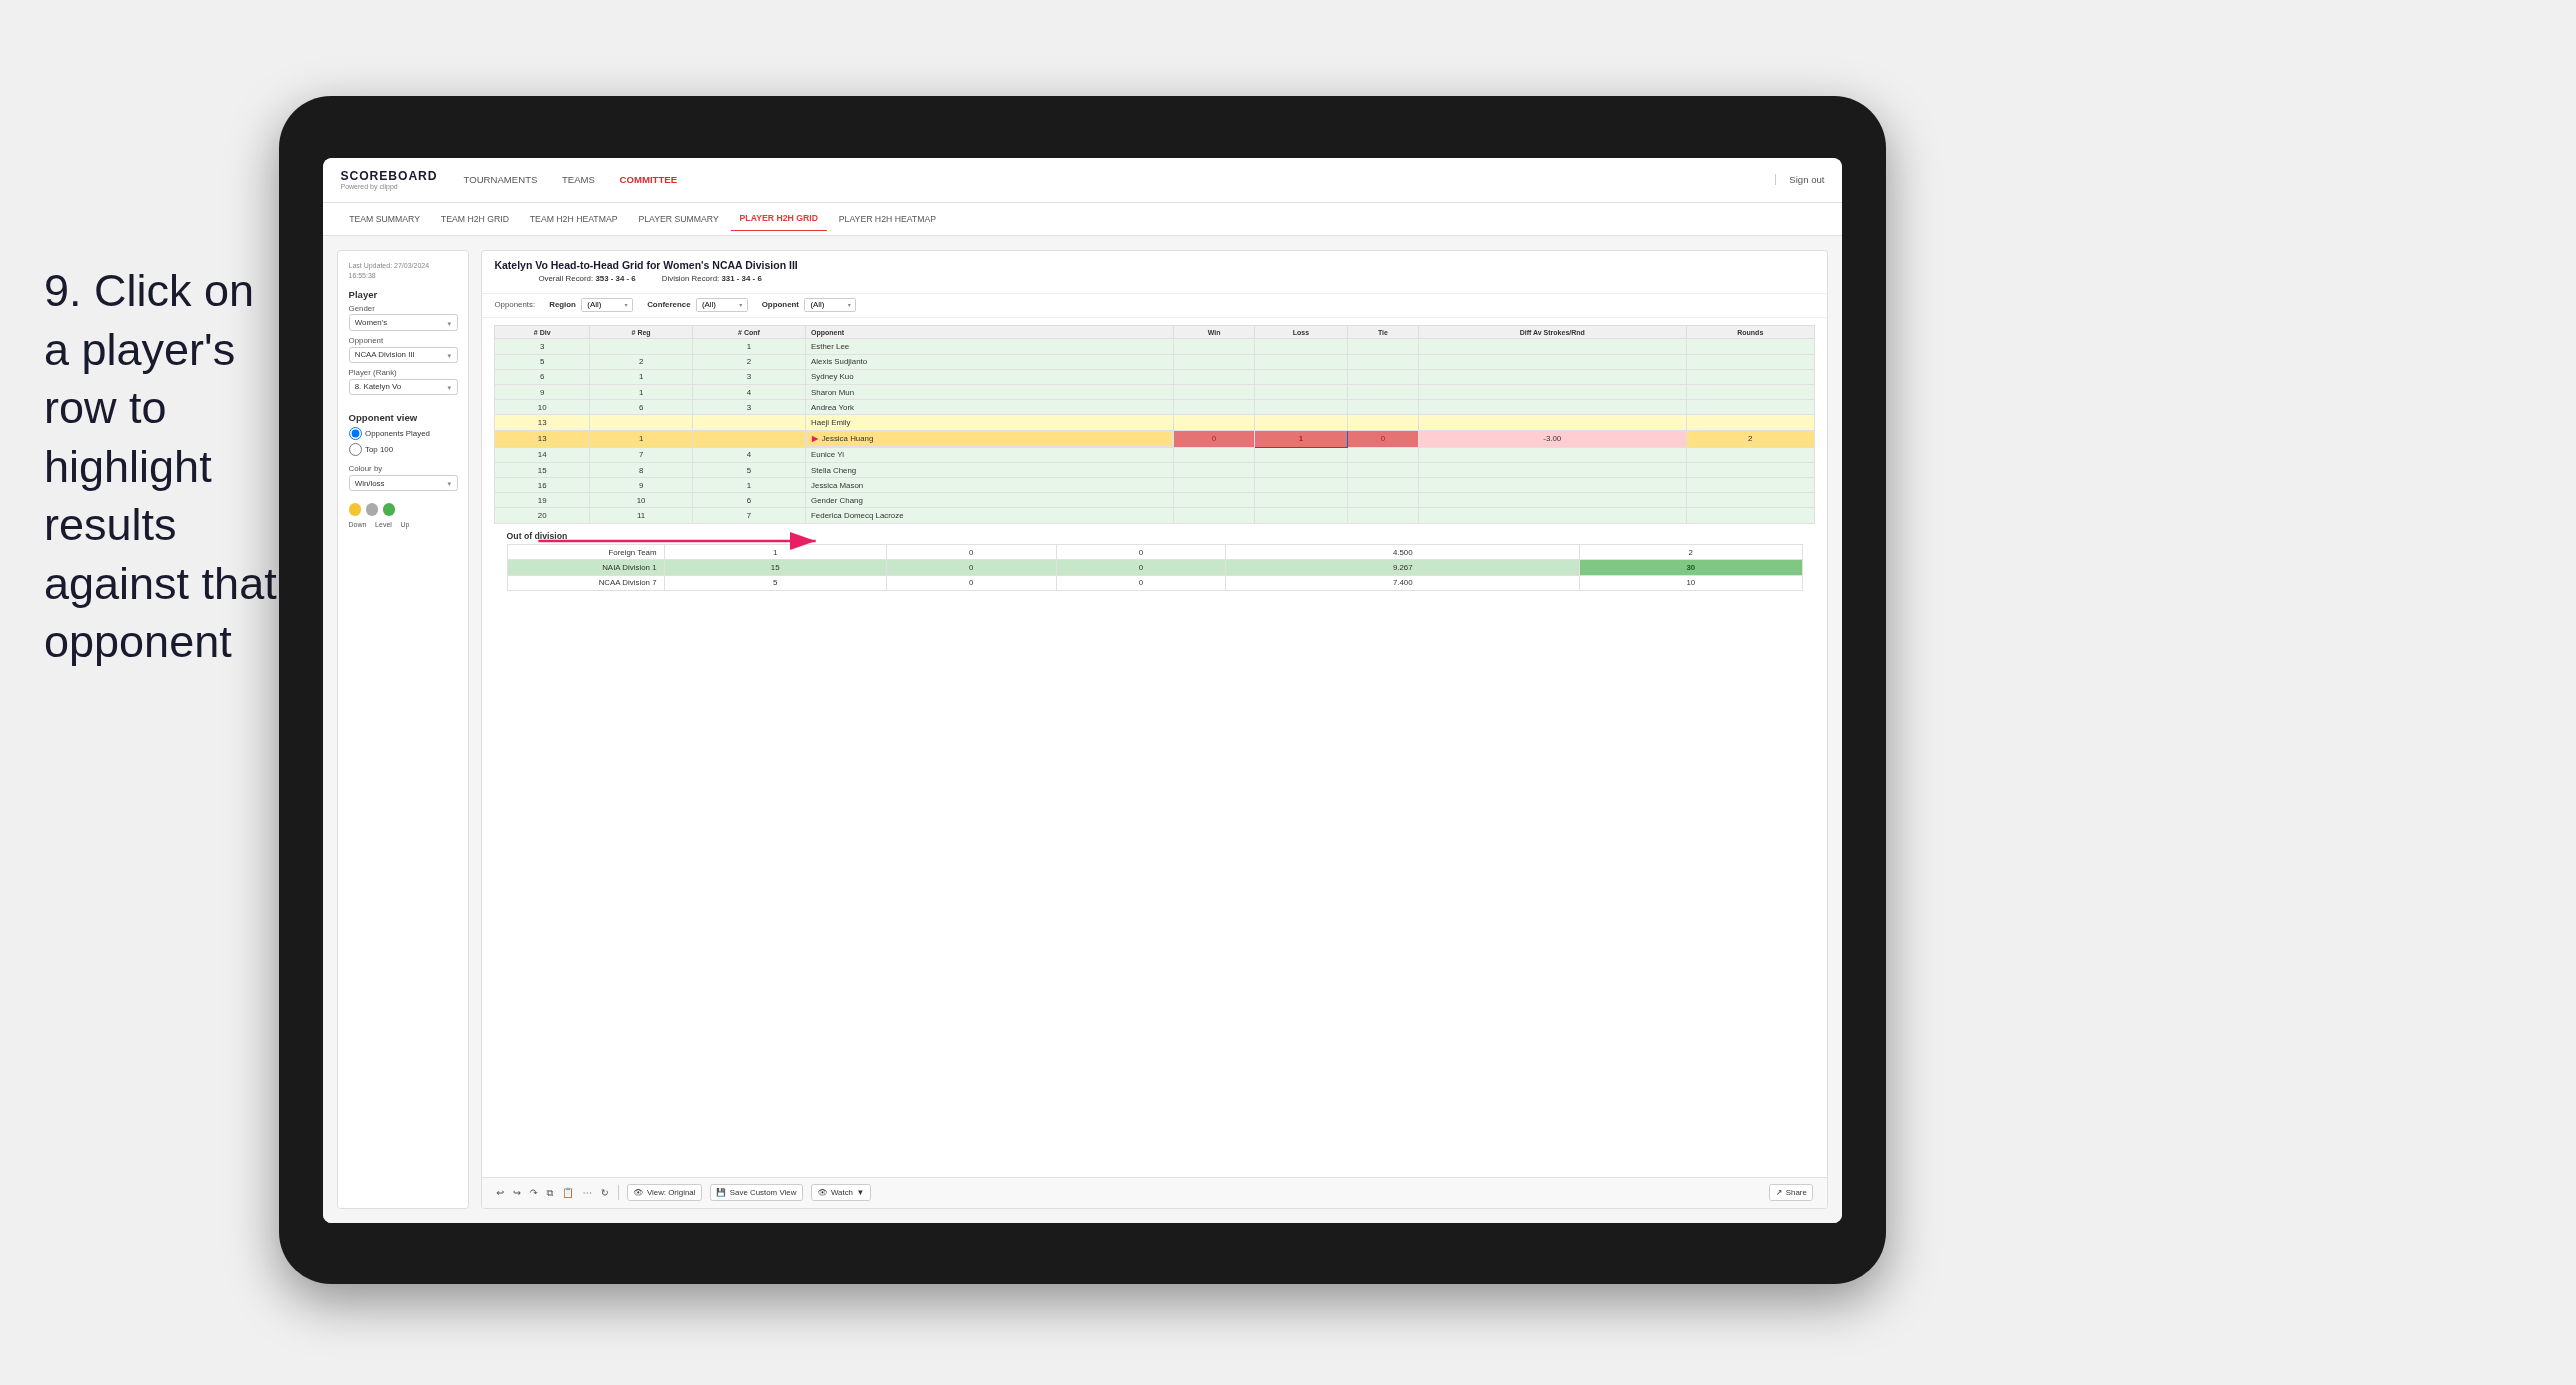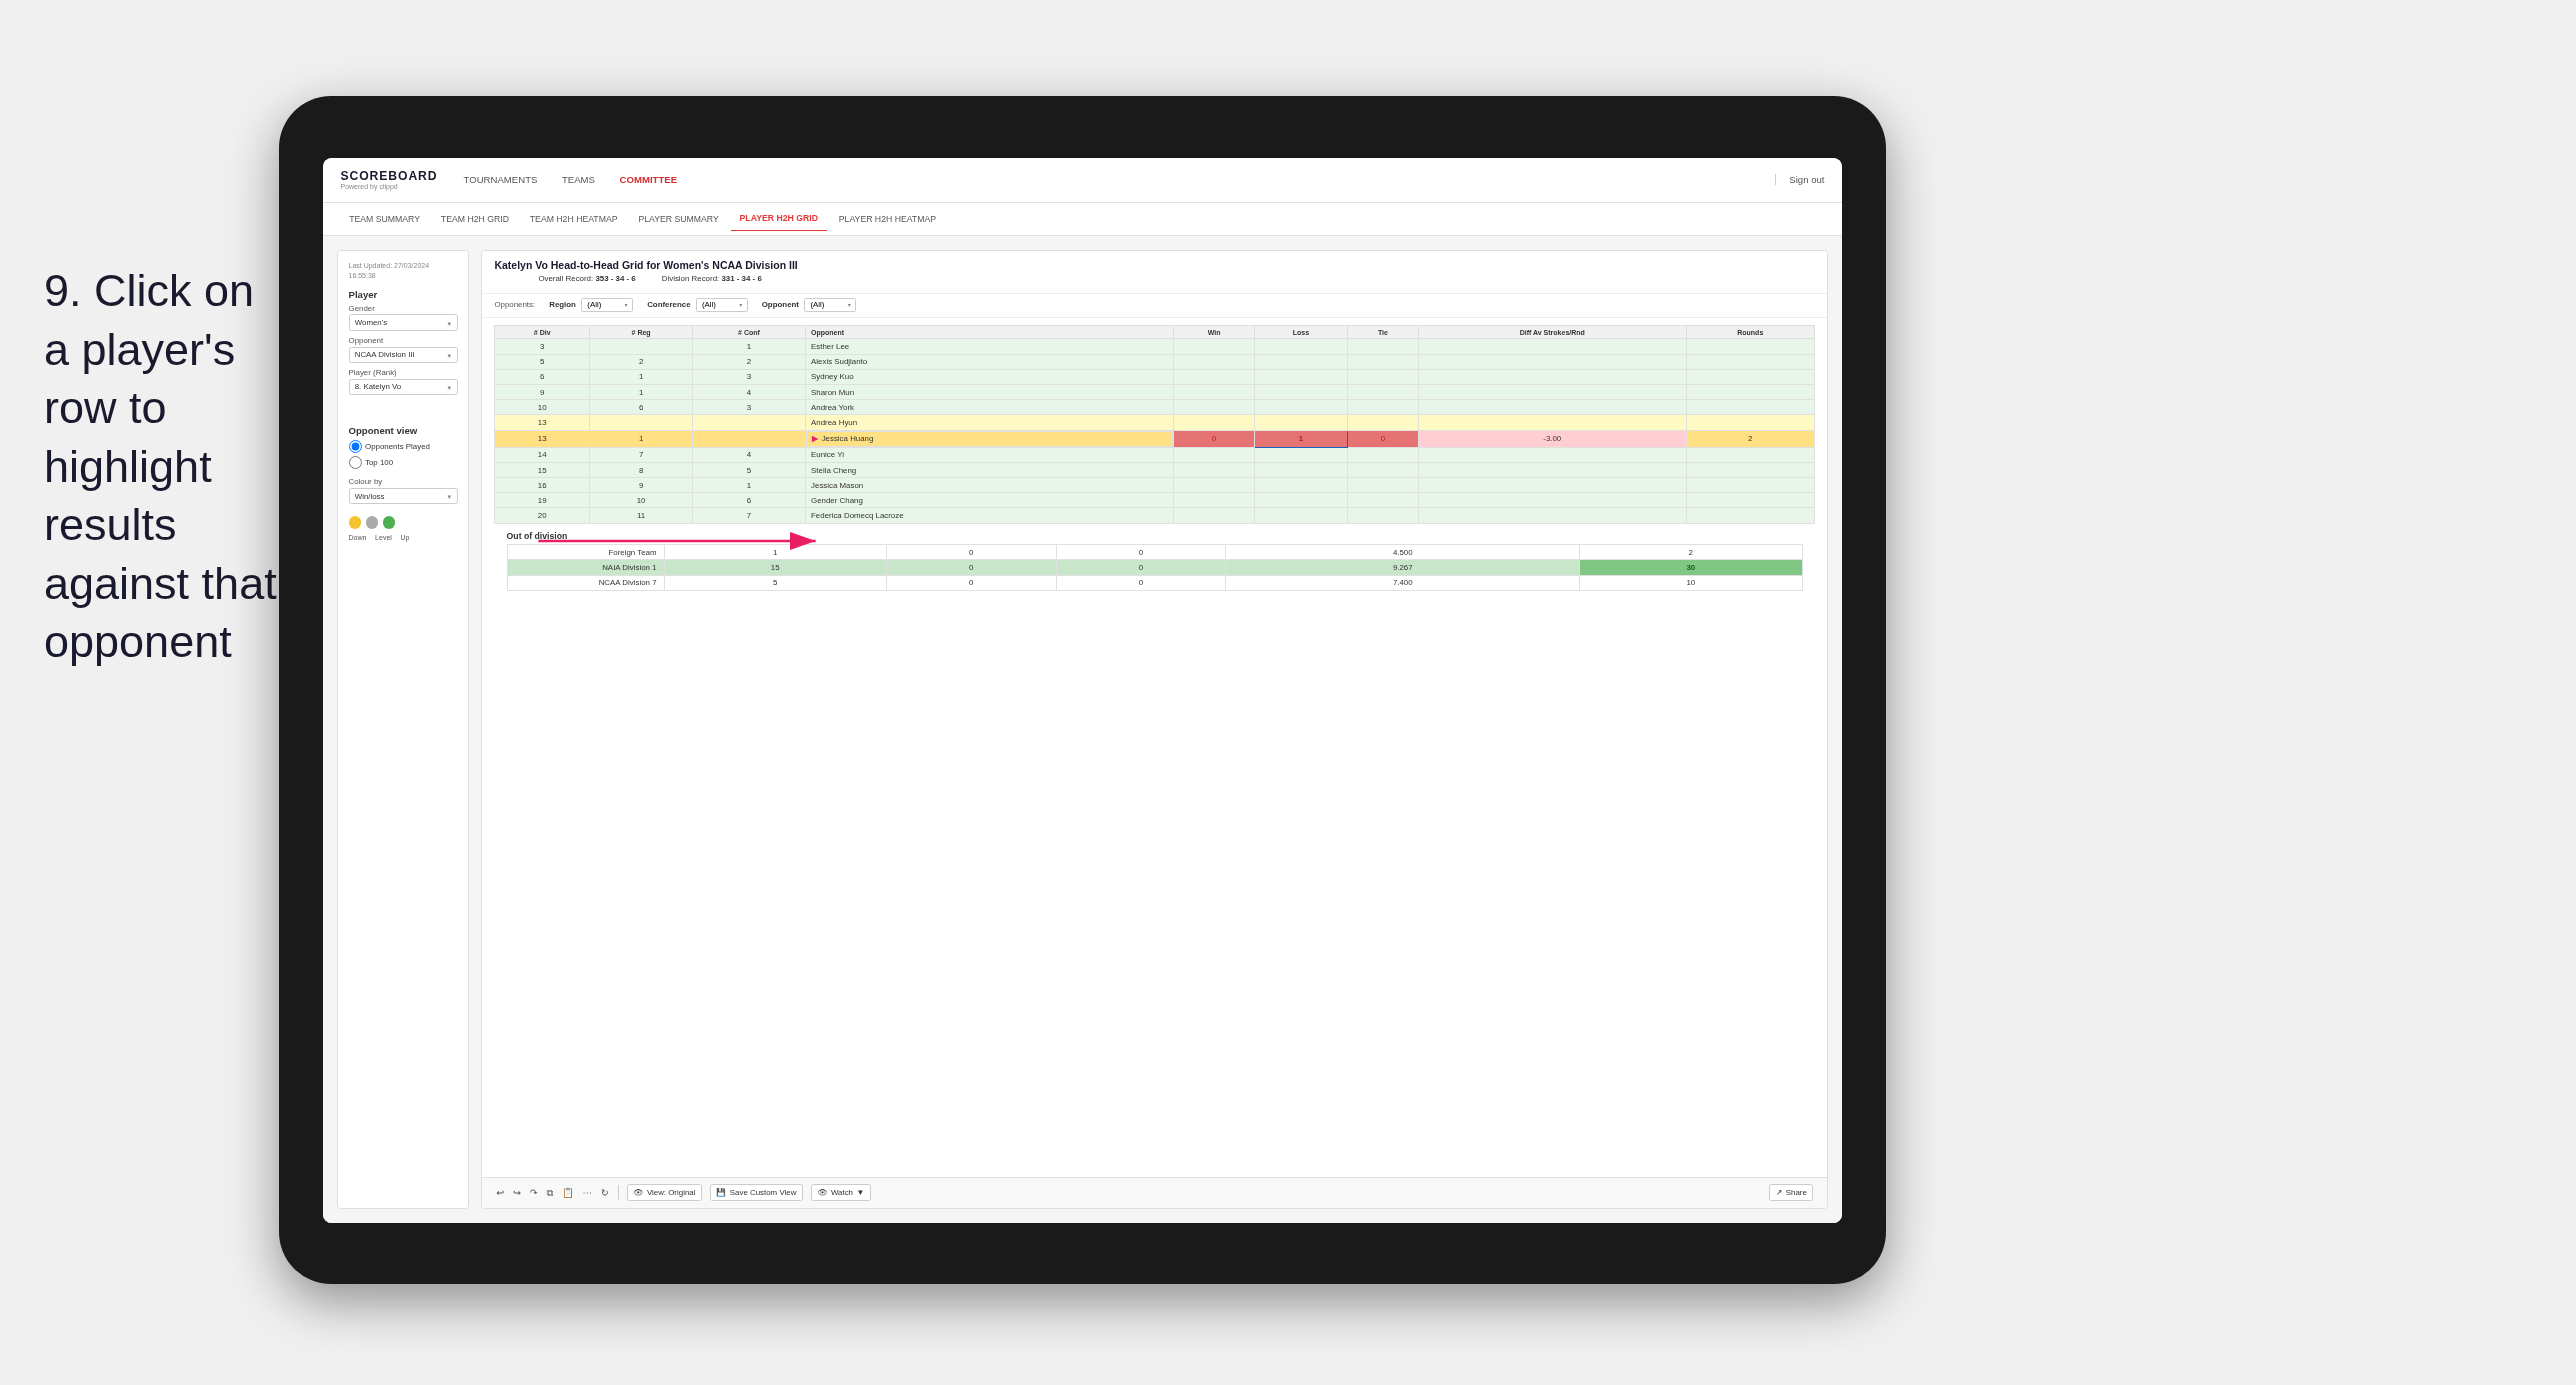--- a/index.html
+++ b/index.html
@@ -477,21 +477,21 @@
 
           <div style="margin-bottom:5.2px;">
             <div style="font-size:7.9px; color:#555; margin-bottom:1.7px;">Opponent</div>
             <div class="dropdown-wrapper">
               <select class="dropdown-field">
                 <option>NCAA Division III</option>
               </select>
             </div>
           </div>
 
-          <div style="margin-bottom:22px;">
+          <div style="margin-bottom:9px;">
             <div style="font-size:7.9px; color:#555; margin-bottom:1.7px;">Player (Rank)</div>
             <div class="dropdown-wrapper">
               <select class="dropdown-field">
                 <option>8. Katelyn Vo</option>
               </select>
             </div>
           </div>
         </div>
 
         <div>
@@ -652,21 +652,21 @@
                 <td></td>
                 <td></td>
                 <td></td>
                 <td></td>
               </tr>
 
               <tr style="background:#fff9c4;">
                 <td>13</td>
                 <td></td>
                 <td></td>
-                <td class="name-cell">Andrea Hyun</td>
+                <td class="name-cell">Haeji Emily</td>
                 <td></td>
                 <td></td>
                 <td></td>
                 <td></td>
                 <td></td>
               </tr>
 
               <tr style="background:#ffe082; position:relative;">
                 <td>13</td>
                 <td>1</td>

